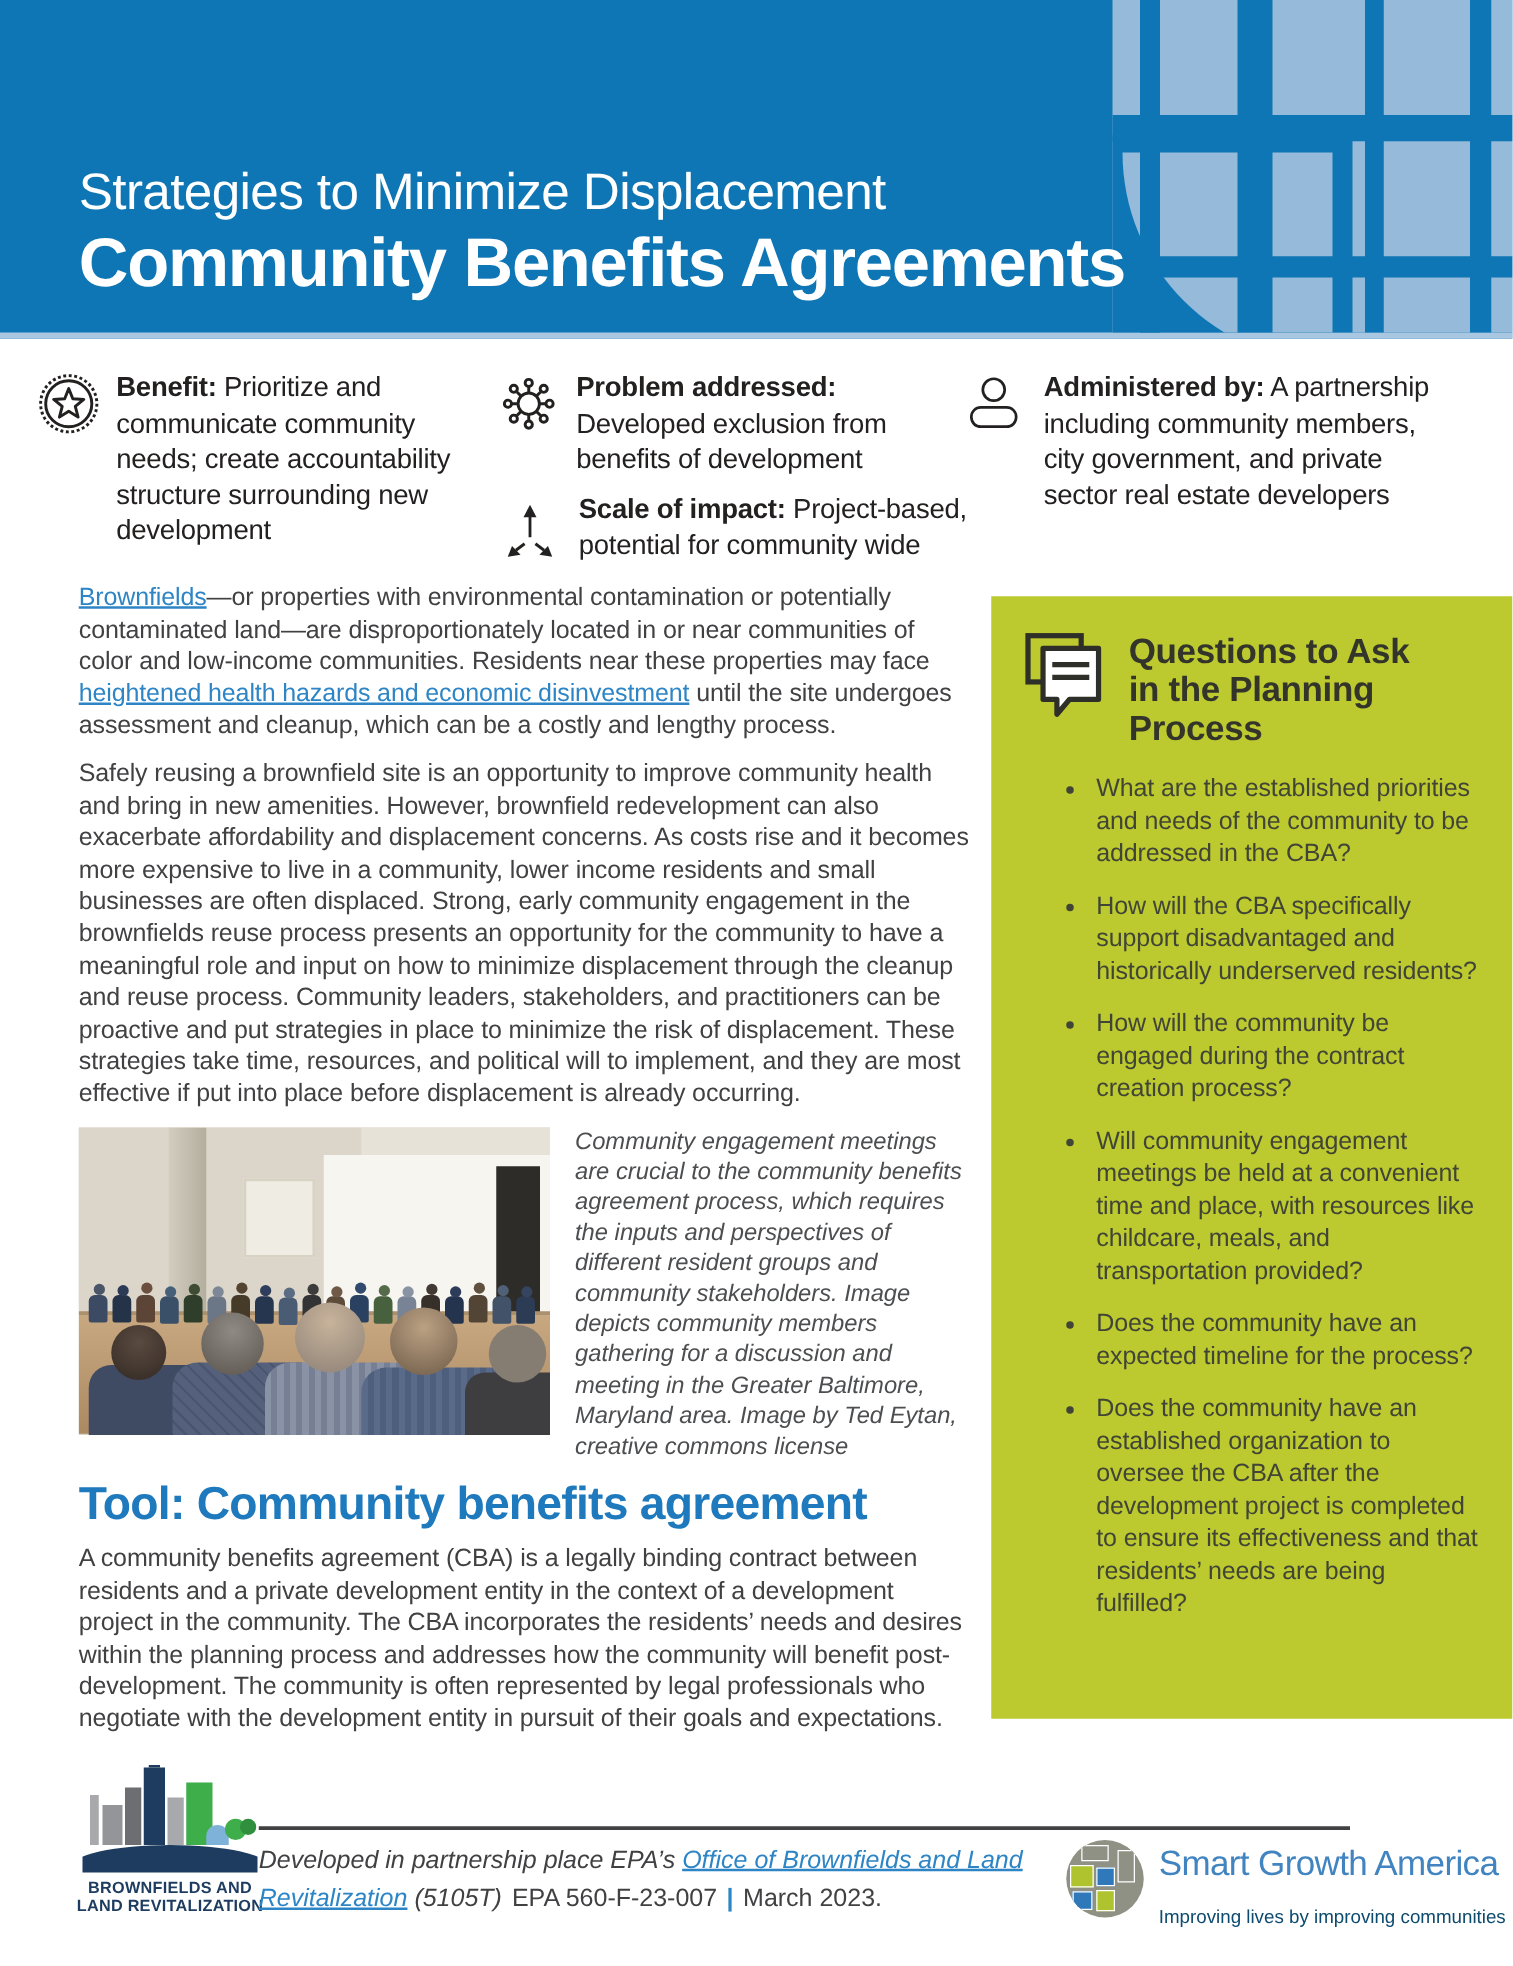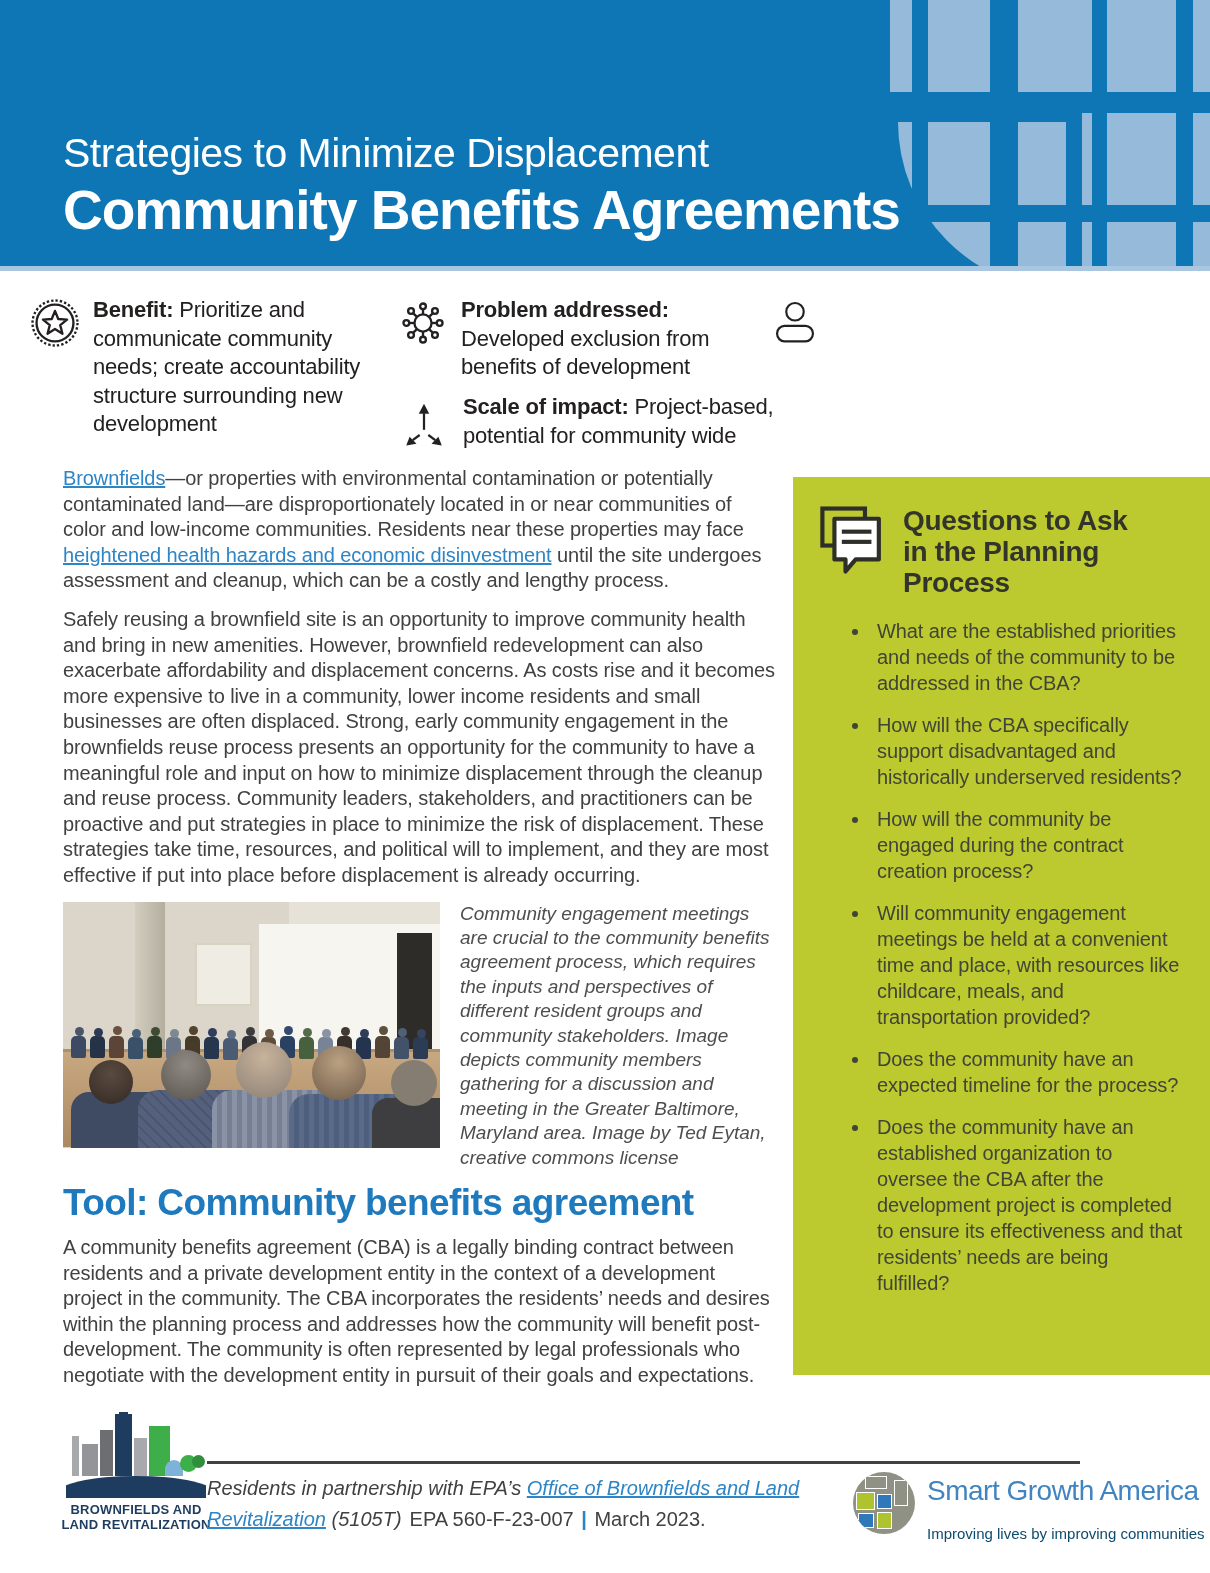--- a/index.html
+++ b/index.html
@@ -217,20 +217,21 @@
     <p><b>Scale of impact:</b><span> Project-based, potential for community wide</span></p>
   </div>
 
   <div class="fact f4">
     <span class="fact-icon">
       <svg width="50" height="54" viewBox="0 0 60 60">
         <circle class="stroke" cx="30" cy="16.5" r="10.5"></circle>
         <rect class="stroke" x="8.5" y="33.5" width="43" height="18.5" rx="9"></rect>
       </svg>
     </span>
+    <p><b>Administered by:</b><span> A partnership including community members, city government, and private sector real estate developers</span></p>
   </div>
 
   <div class="main-col">
     <p class="body"><a class="link">Brownfields</a><span>—or properties with environmental contamination or potentially contaminated land—are disproportionately located in or near communities of color and low-income communities. Residents near these properties may face </span><a class="link">heightened health hazards and economic disinvestment</a><span> until the site undergoes assessment and cleanup, which can be a costly and lengthy process.</span></p>
     <p class="body">Safely reusing a brownfield site is an opportunity to improve community health and bring in new amenities. However, brownfield redevelopment can also exacerbate affordability and displacement concerns. As costs rise and it becomes more expensive to live in a community, lower income residents and small businesses are often displaced. Strong, early community engagement in the brownfields reuse process presents an opportunity for the community to have a meaningful role and input on how to minimize displacement through the cleanup and reuse process. Community leaders, stakeholders, and practitioners can be proactive and put strategies in place to minimize the risk of displacement. These strategies take time, resources, and political will to implement, and they are most effective if put into place before displacement is already occurring.</p>
 
     <div class="figure-row">
       <div class="photo">
         <div class="ph-ceiling"></div>
         <div class="ph-wall-left"></div>
@@ -297,21 +298,21 @@
       <div class="bf-tree2"></div>
     </div>
     <div class="bf-name">
       <div>BROWNFIELDS AND</div>
       <div>LAND REVITALIZATION</div>
     </div>
   </div>
 
   <div class="footer-rule"></div>
 
-  <div class="footer-text"><span class="it">Residents in partnership with EPA’s </span><a class="link it">Office of Brownfields and Land Revitalization</a><span class="it"> (5105T)</span><span class="epa">EPA 560-F-23-007</span> <span class="pipe">|</span> <span>March 2023.</span></div>
+  <div class="footer-text"><span class="it">Developed in partnership place EPA’s </span><a class="link it">Office of Brownfields and Land Revitalization</a><span class="it"> (5105T)</span><span class="epa">EPA 560-F-23-007</span> <span class="pipe">|</span> <span>March 2023.</span></div>
 
   <div class="sga">
     <div class="sga-mark">
       <div class="sga-c6"></div>
       <div class="sga-c5"></div>
       <div class="sga-c1"></div>
       <div class="sga-c2"></div>
       <div class="sga-c3"></div>
       <div class="sga-c4"></div>
     </div>

